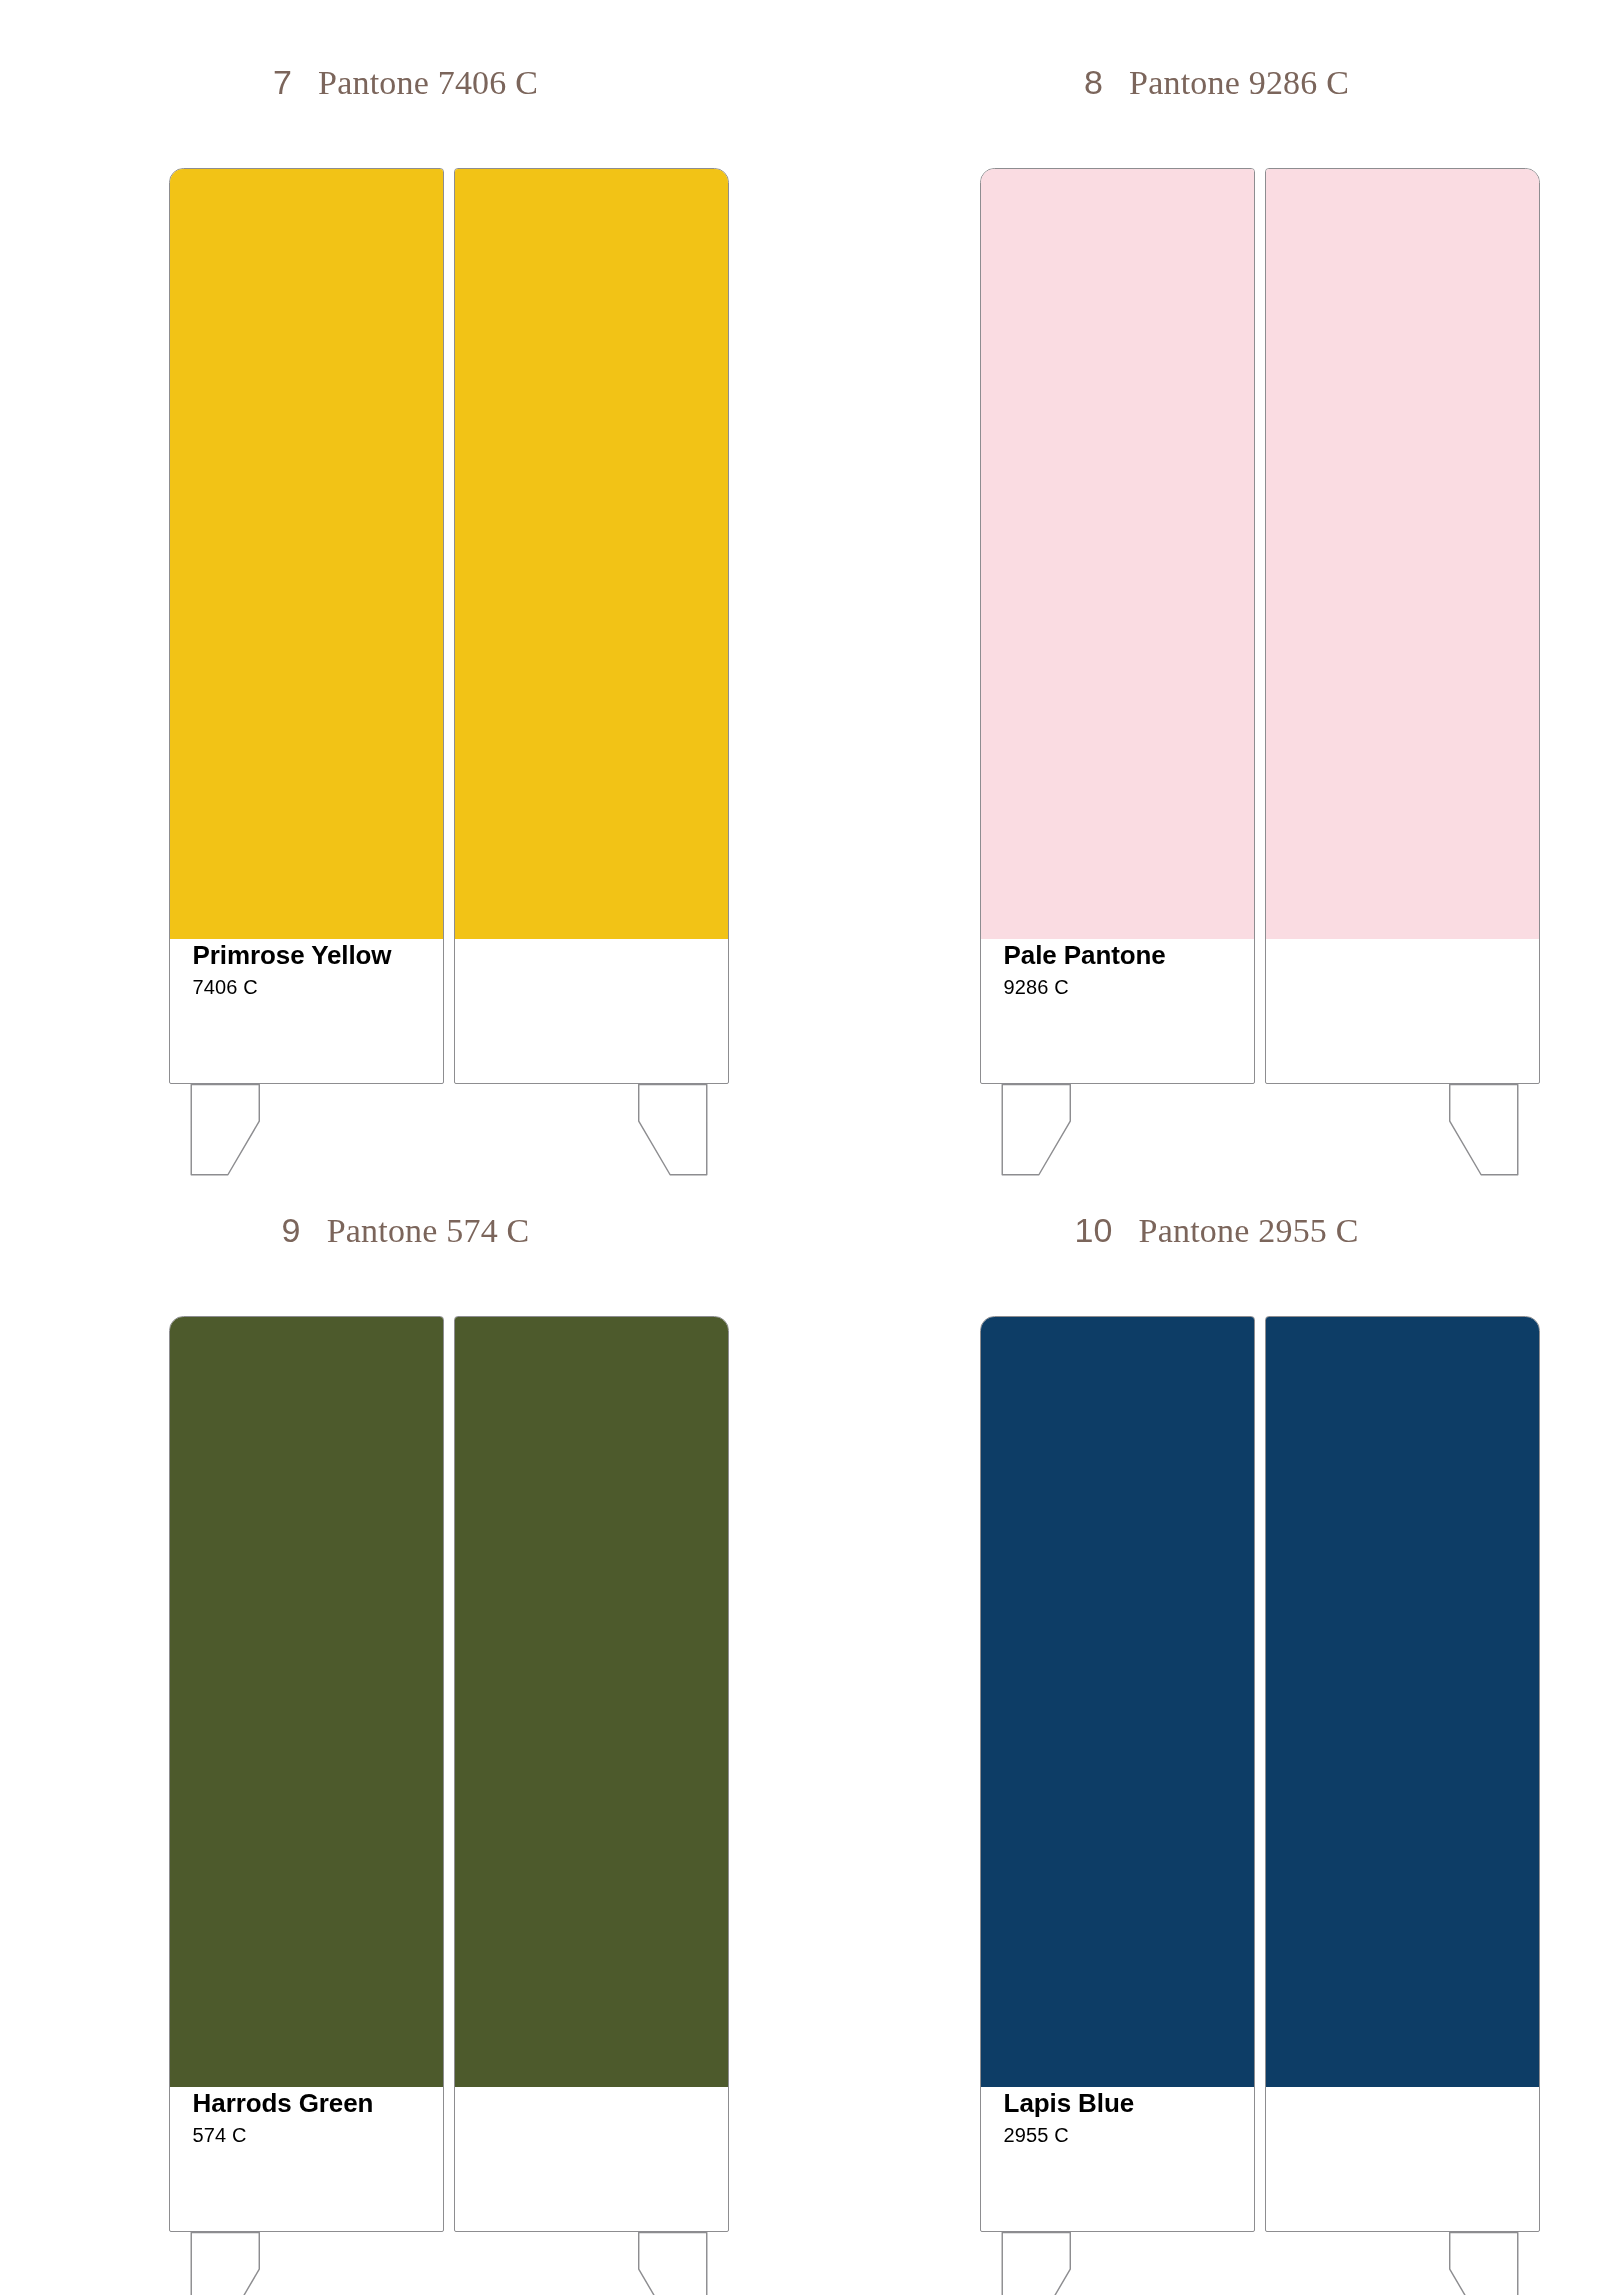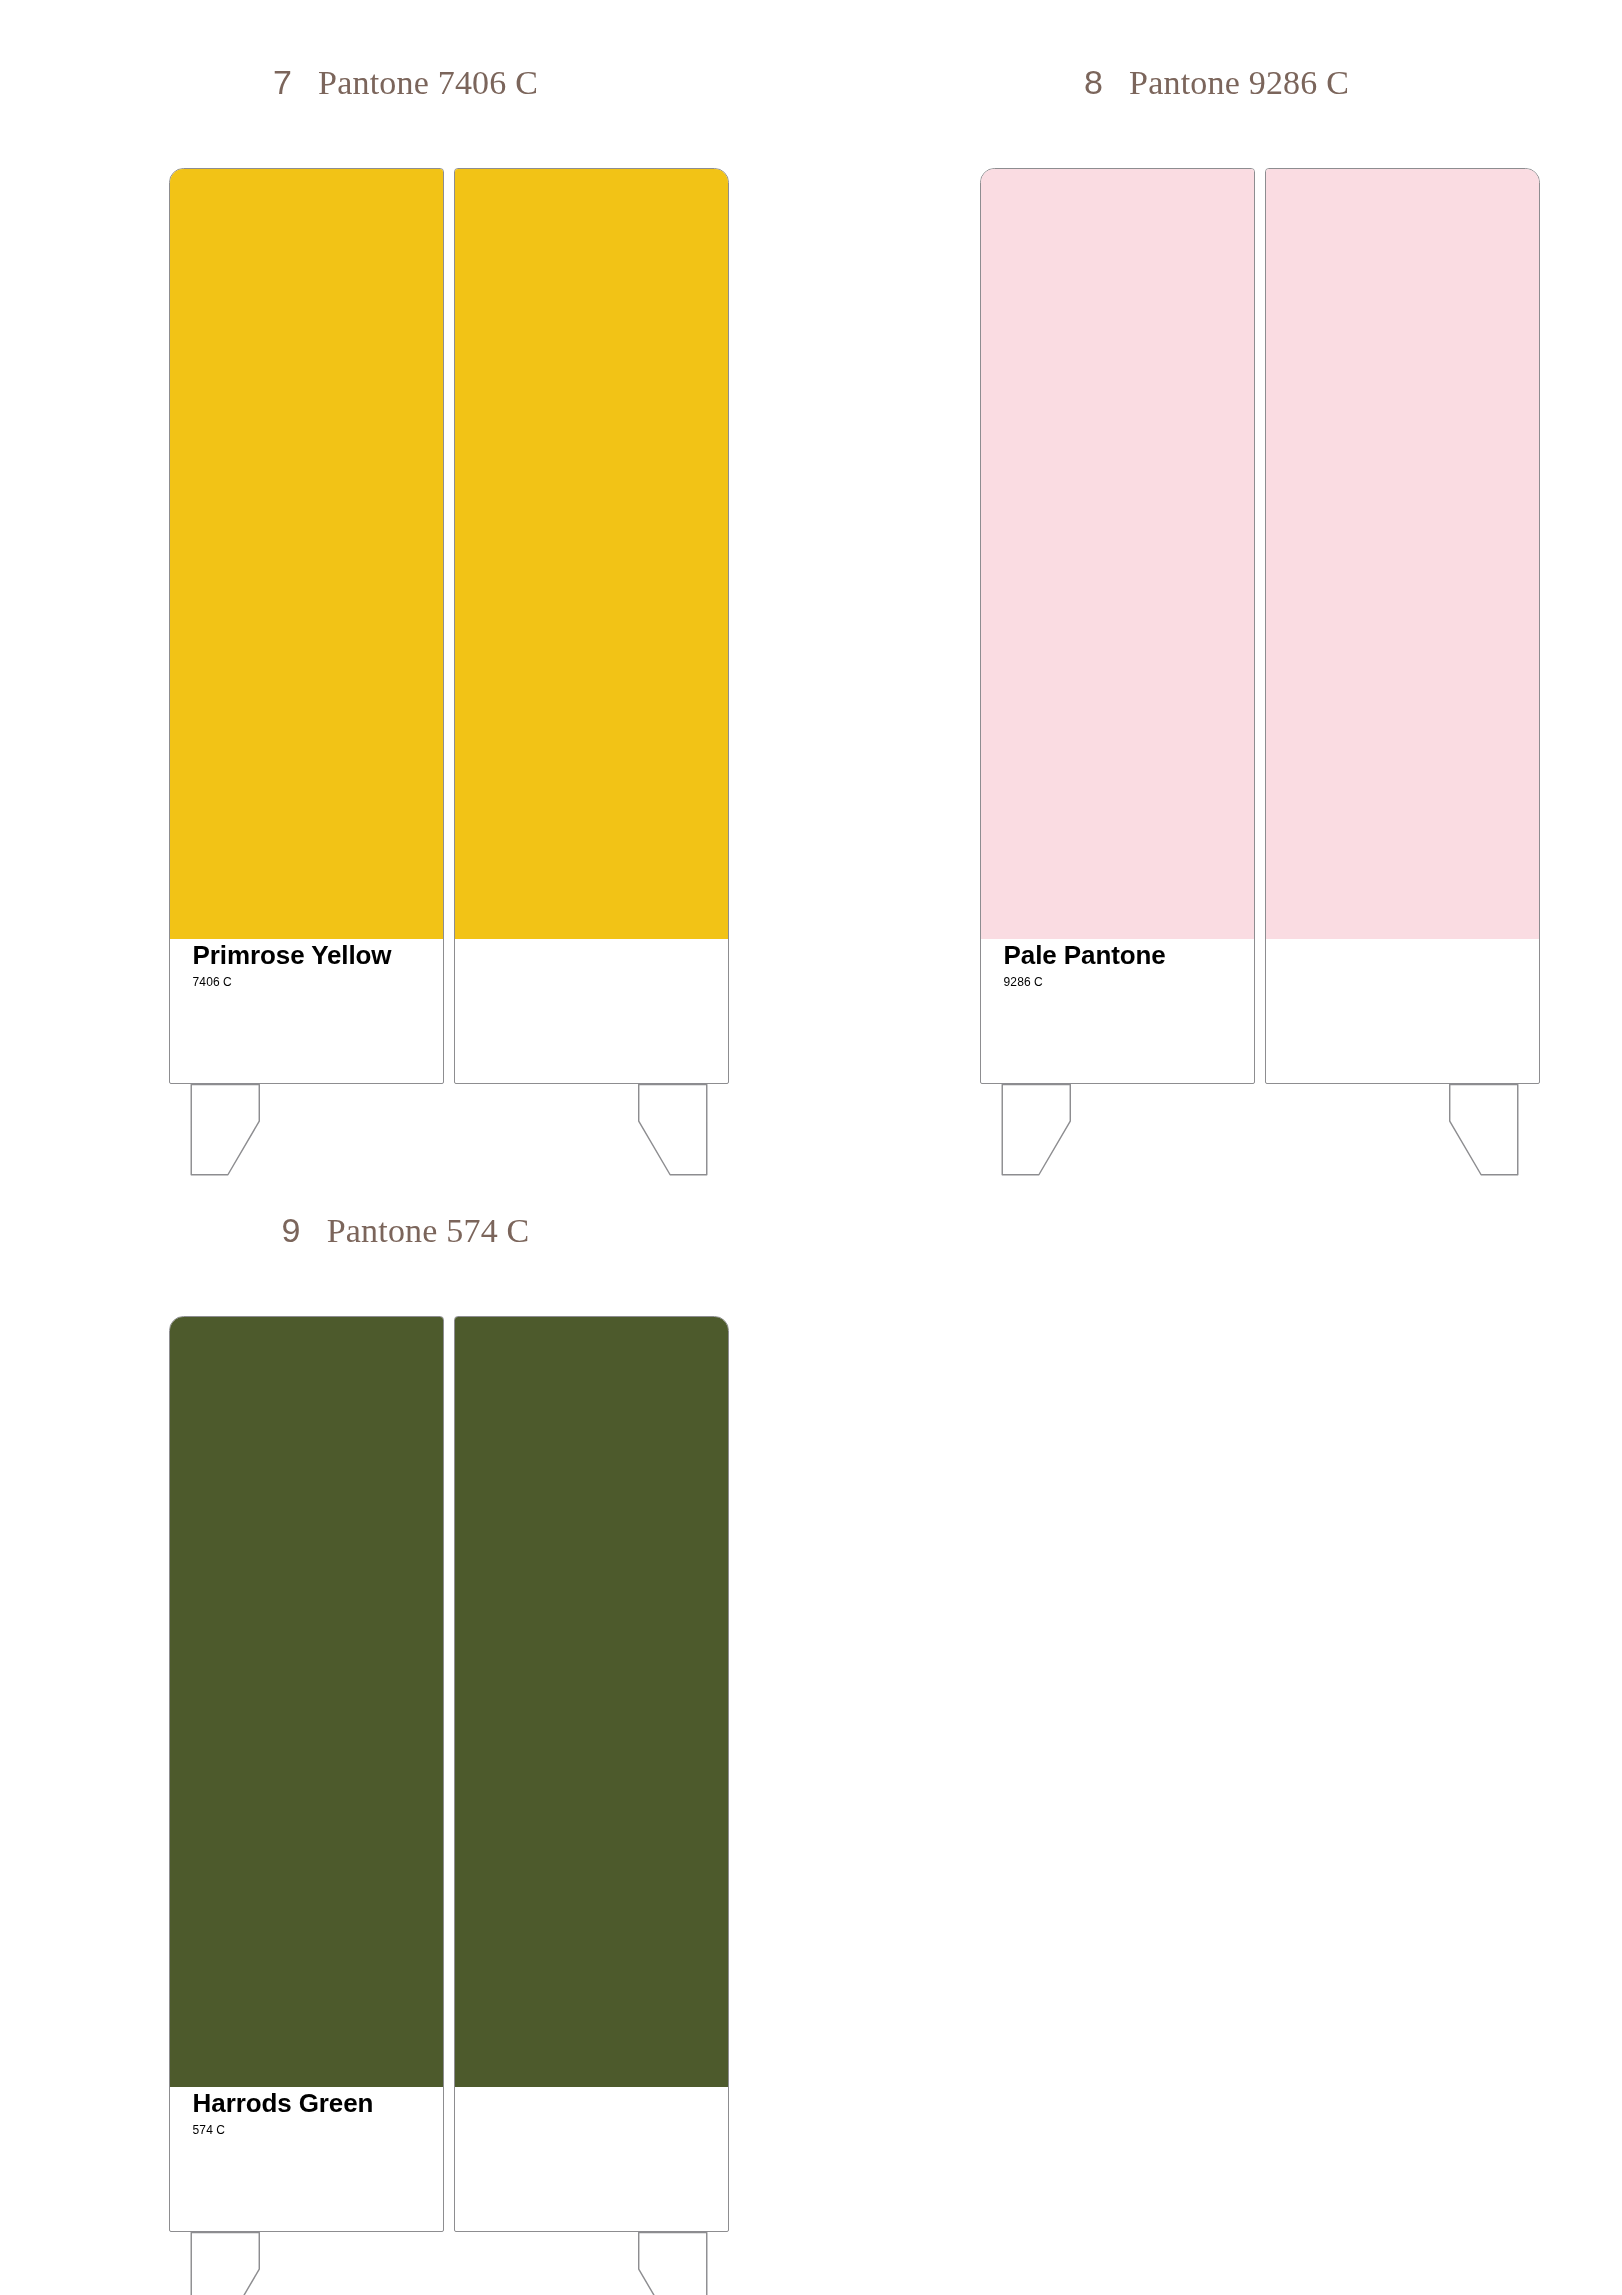--- a/index.html
+++ b/index.html
@@ -110,21 +110,21 @@
   .label .cname {
     font-size: 26px;
     font-weight: 700;
     color: #000000;
     line-height: 1.08;
     letter-spacing: -0.1px;
     white-space: nowrap;
   }
   .label .ccode {
     margin-top: 6.5px;
-    font-size: 12px;
+    font-size: 20px;
     font-weight: 400;
     color: #000000;
     line-height: 1.1;
     letter-spacing: 0.1px;
     white-space: nowrap;
   }
 
   
   .legs {
     position: absolute;
@@ -223,15 +223,43 @@
 
       <div class="legs">
         <svg width="560" height="105" viewBox="0 0 856 160" fill="none">
           <path d="M34 2 L34 140 L90 140 L138 58 L138 2 Z" fill="#ffffff" stroke="#8d8d90" stroke-width="2.2" stroke-linejoin="round"></path>
           <path d="M822 2 L822 140 L766 140 L718 58 L718 2 Z" fill="#ffffff" stroke="#8d8d90" stroke-width="2.2" stroke-linejoin="round"></path>
         </svg>
       </div>
     </div>
   </div>
 
+  <div class="cell cell-3">
+    <div class="caption">
+      <span class="idx">10</span><span class="pname">Pantone 2955 C</span>
+    </div>
+
+    <div class="wardrobe">
+      <div class="doors">
+        <div class="door left">
+          <div class="swatch" style="background:#0D3D66"></div>
+        </div>
+        <div class="door right">
+          <div class="swatch" style="background:#0D3D66"></div>
+        </div>
+      </div>
+
+      <div class="label">
+        <div class="cname">Lapis Blue</div>
+        <div class="ccode">2955 C</div>
+      </div>
+
+      <div class="legs">
+        <svg width="560" height="105" viewBox="0 0 856 160" fill="none">
+          <path d="M34 2 L34 140 L90 140 L138 58 L138 2 Z" fill="#ffffff" stroke="#8d8d90" stroke-width="2.2" stroke-linejoin="round"></path>
+          <path d="M822 2 L822 140 L766 140 L718 58 L718 2 Z" fill="#ffffff" stroke="#8d8d90" stroke-width="2.2" stroke-linejoin="round"></path>
+        </svg>
+      </div>
+    </div>
+  </div>
 
 </div>
 
 
 </body></html>

